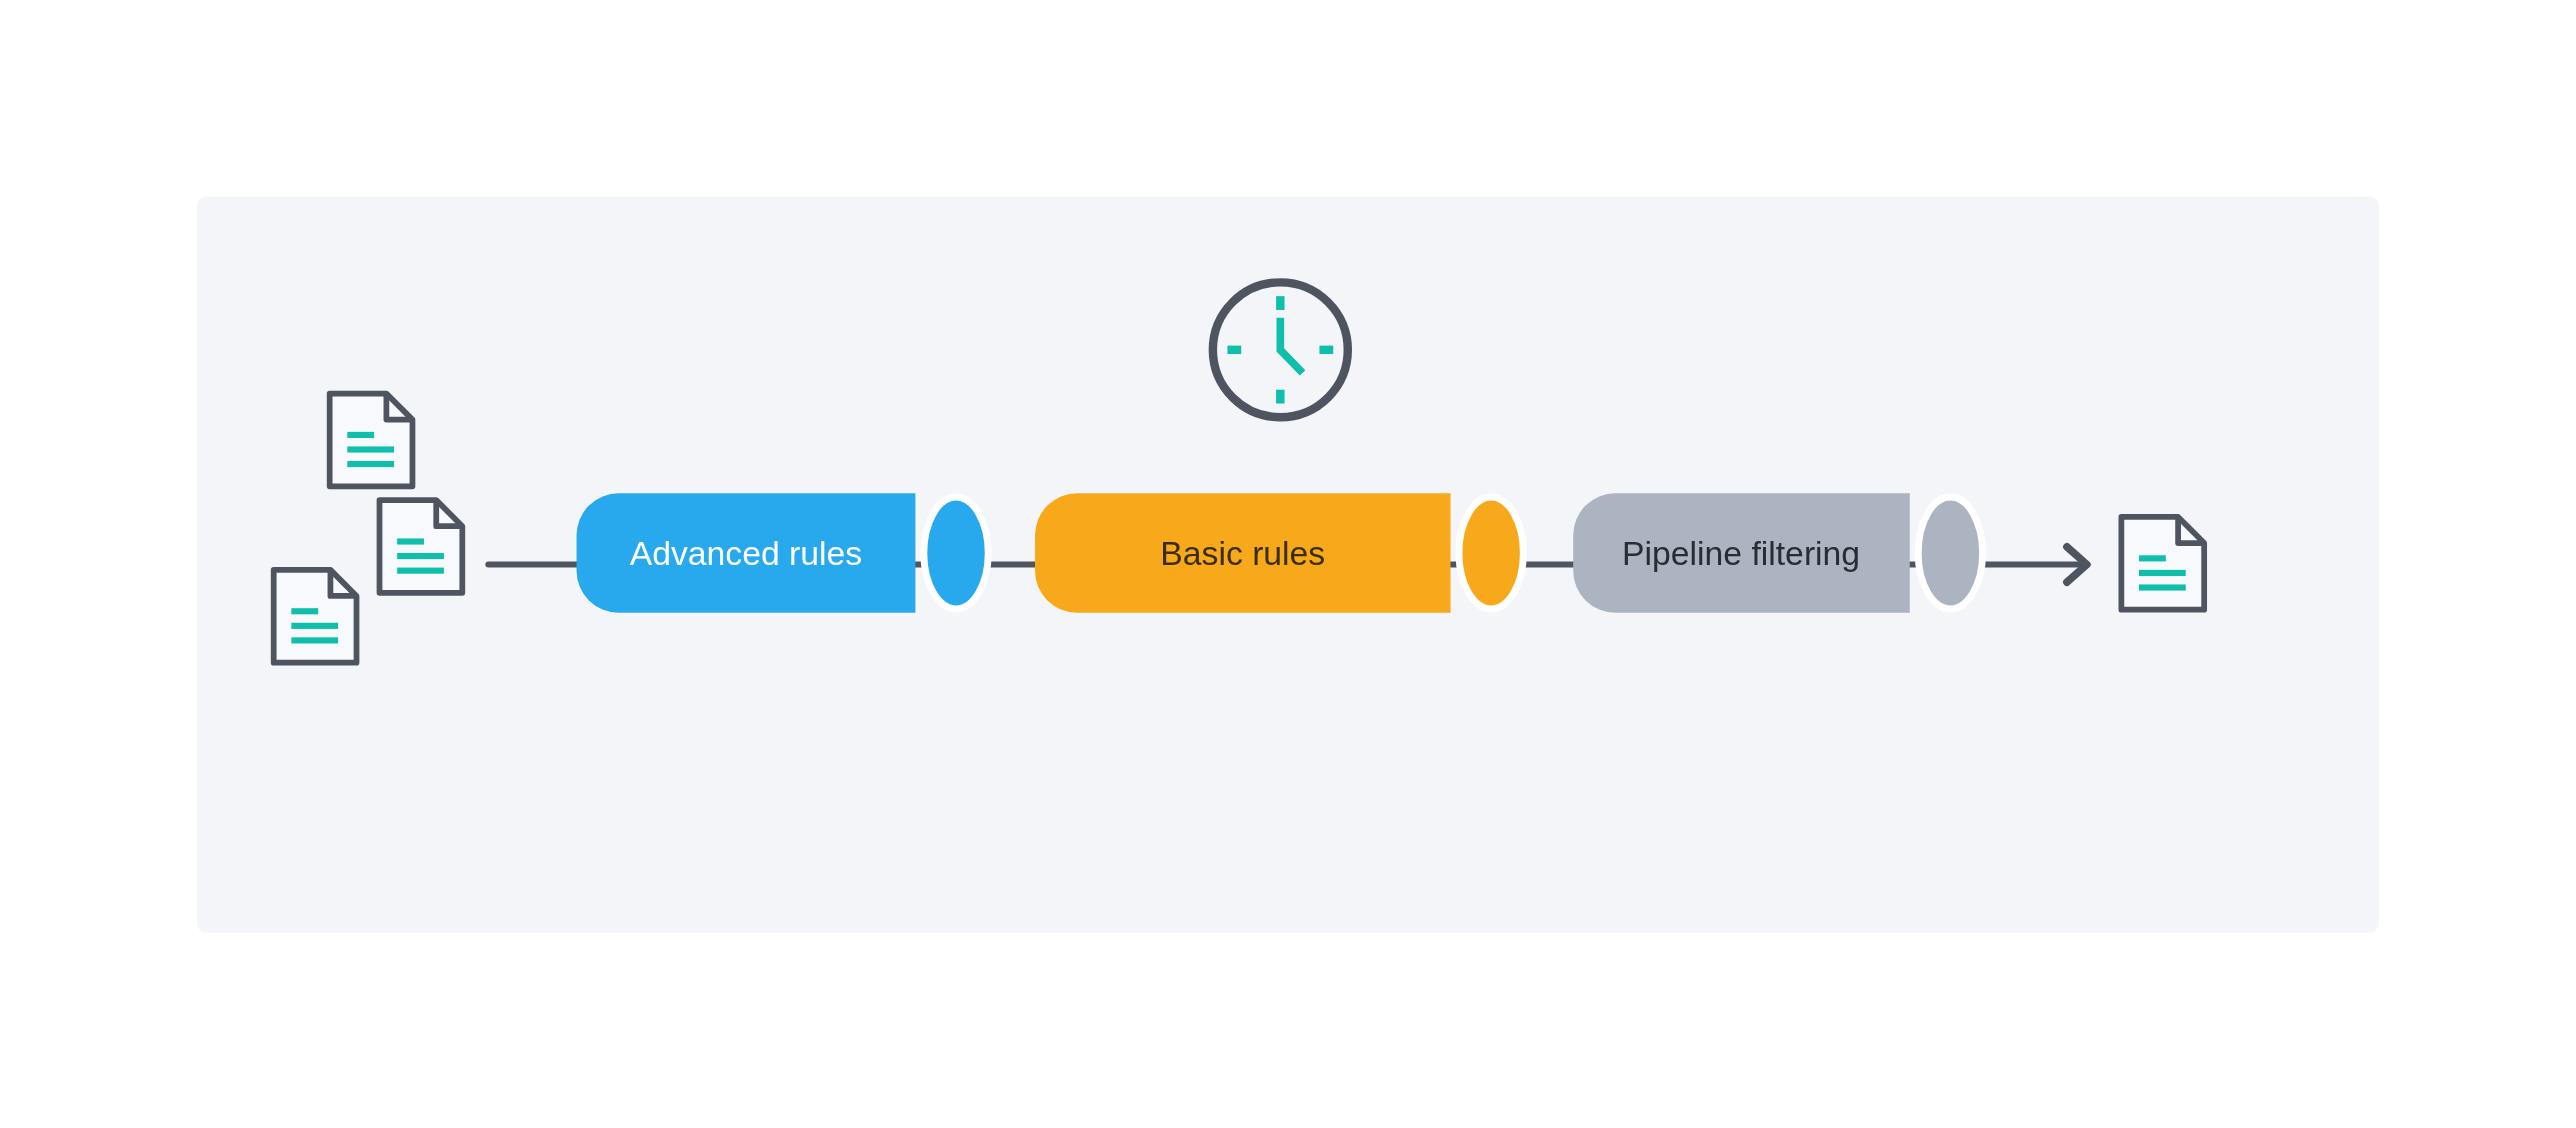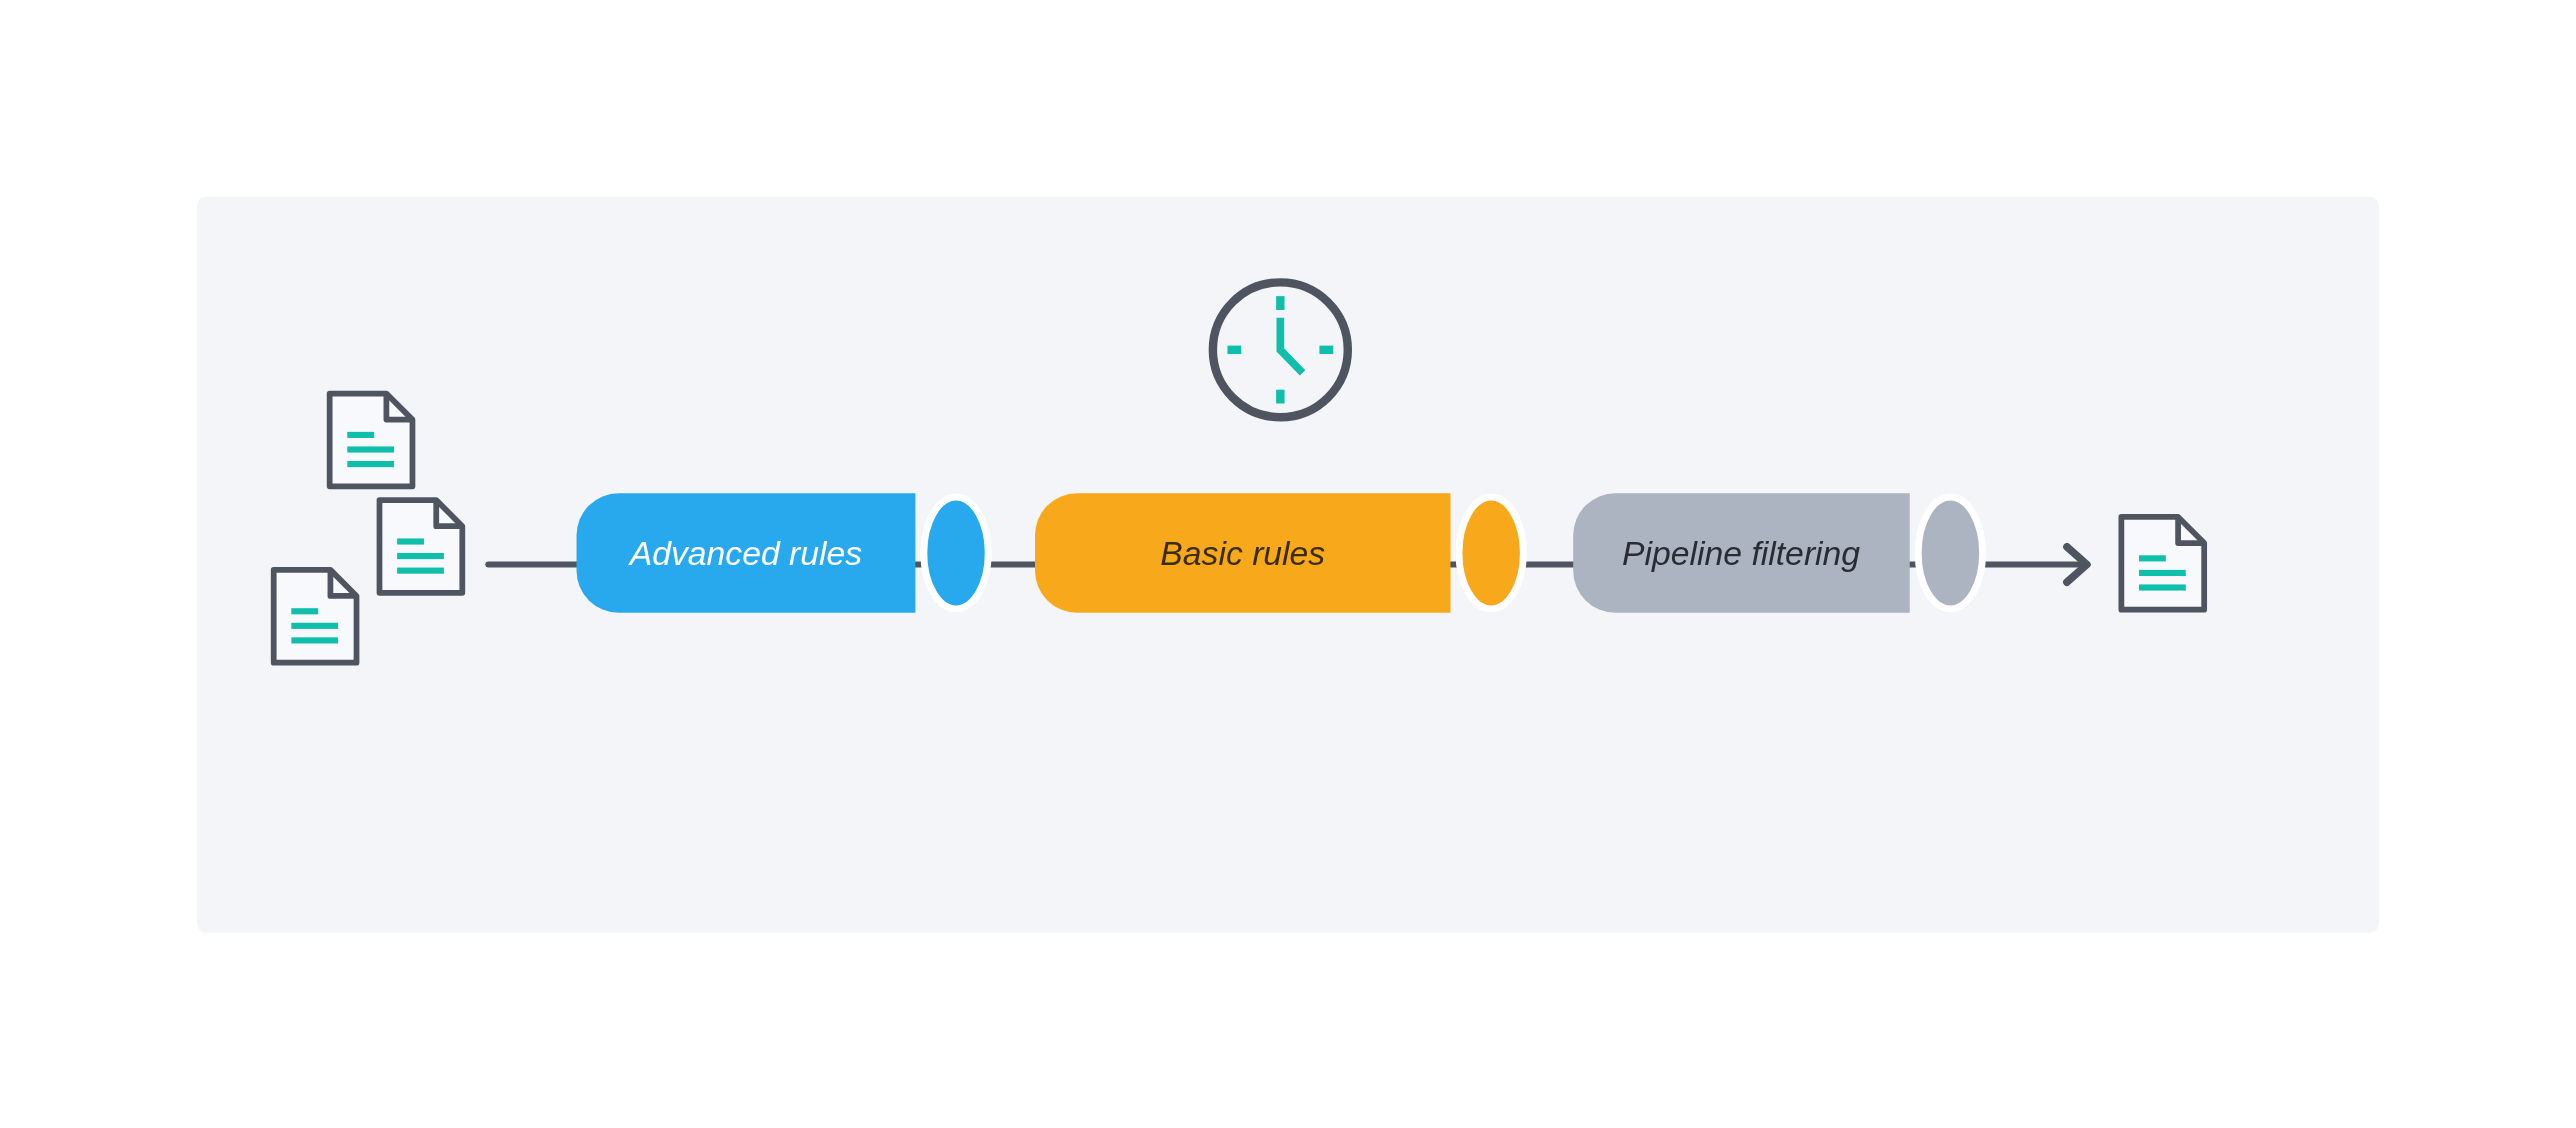--- a/index.html
+++ b/index.html
@@ -4,21 +4,21 @@
 <style>
   html, body {
     margin: 0;
     padding: 0;
     background: #FFFFFF;
     width: 2576px;
     height: 1129px;
     overflow: hidden;
     font-family: "Liberation Sans", sans-serif;
   }
-  .stage-wrap { position: relative; width: 2576px; height: 794px; font-style: italic; }
+  .stage-wrap { position: relative; width: 2576px; height: 794px; }
   svg { display: block; }
 
   .flow-line {
     stroke: #4E5560;
     stroke-width: 8;
     fill: none;
     stroke-linecap: round;
   }
   .arrow-head {
     stroke: #4E5560;

